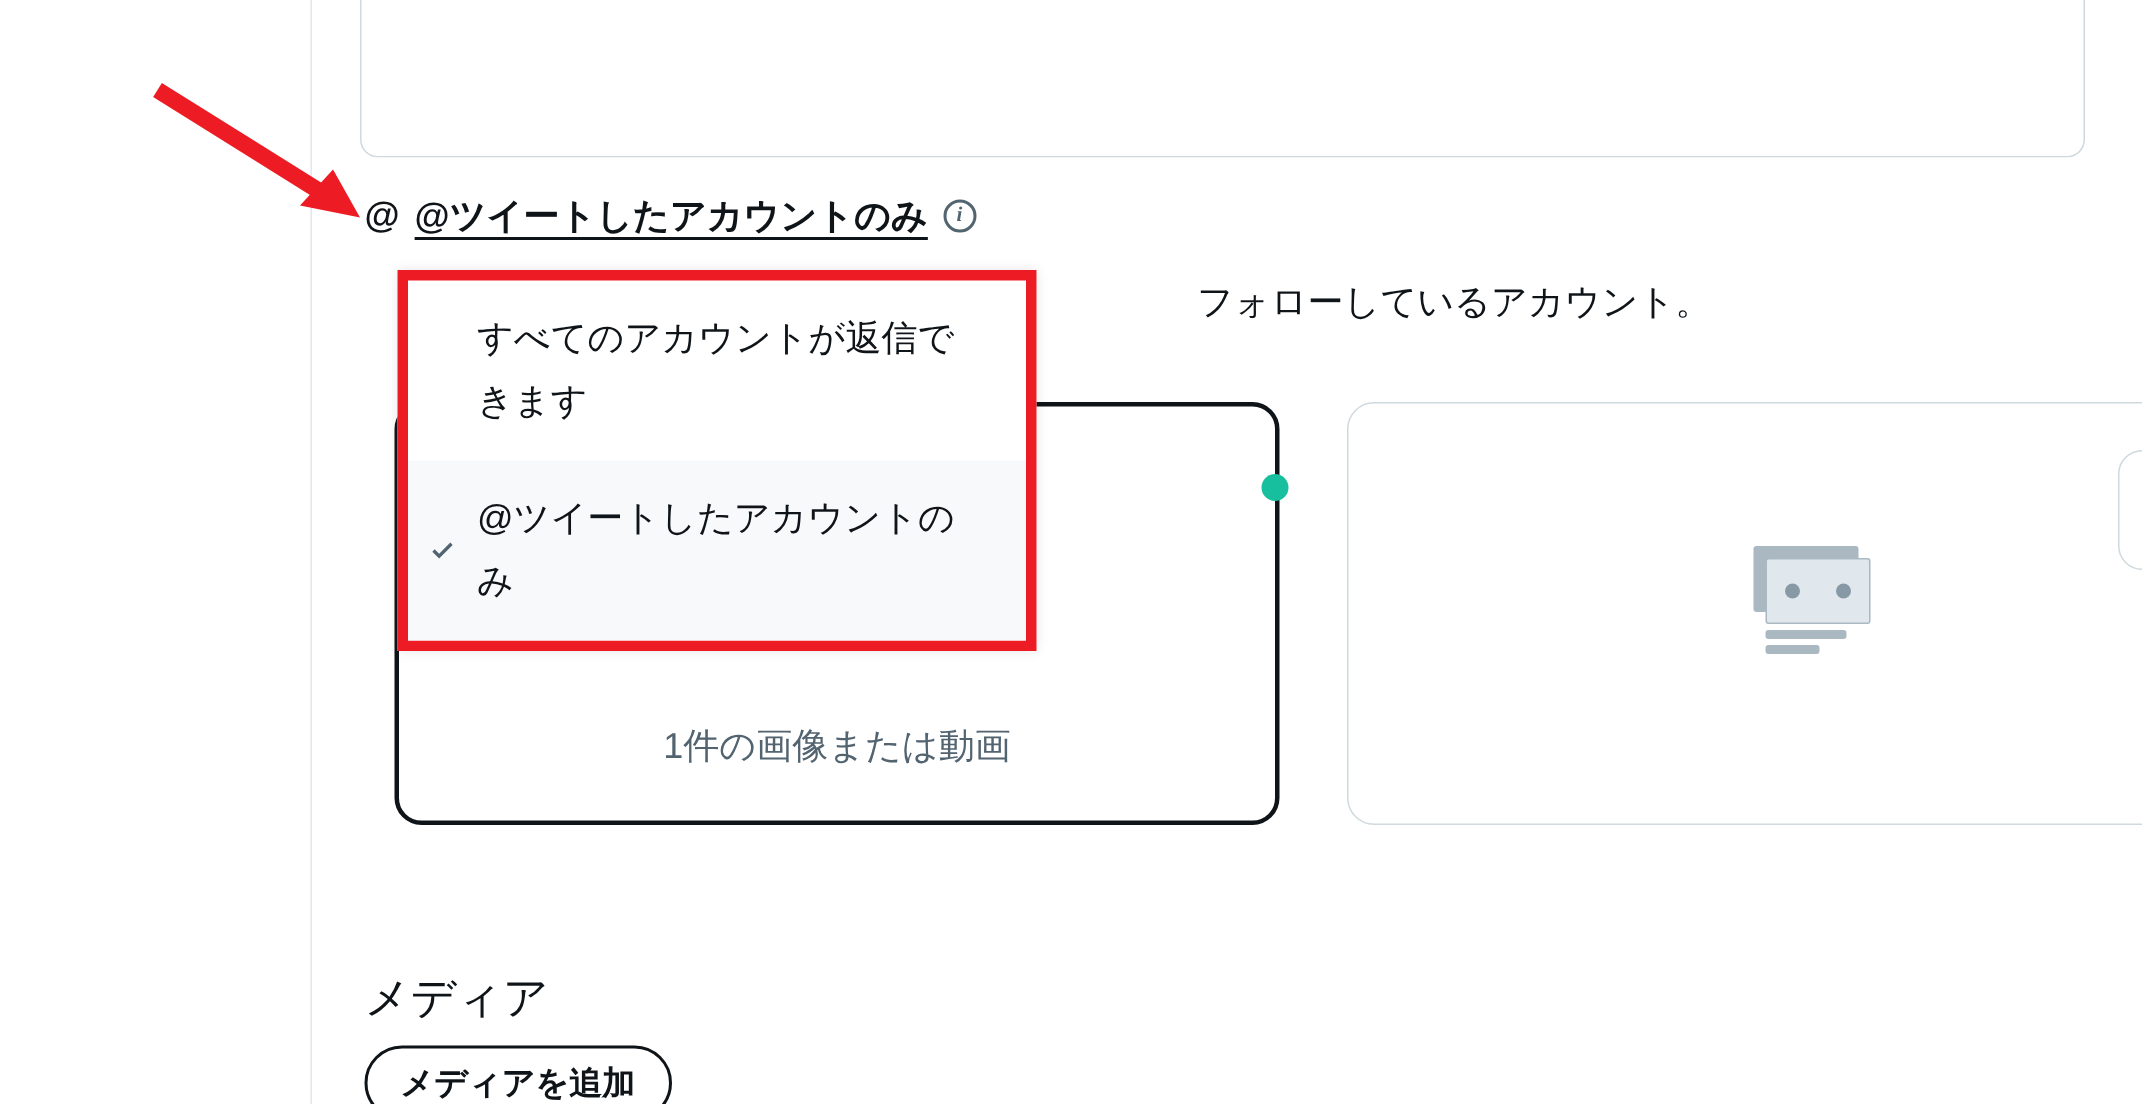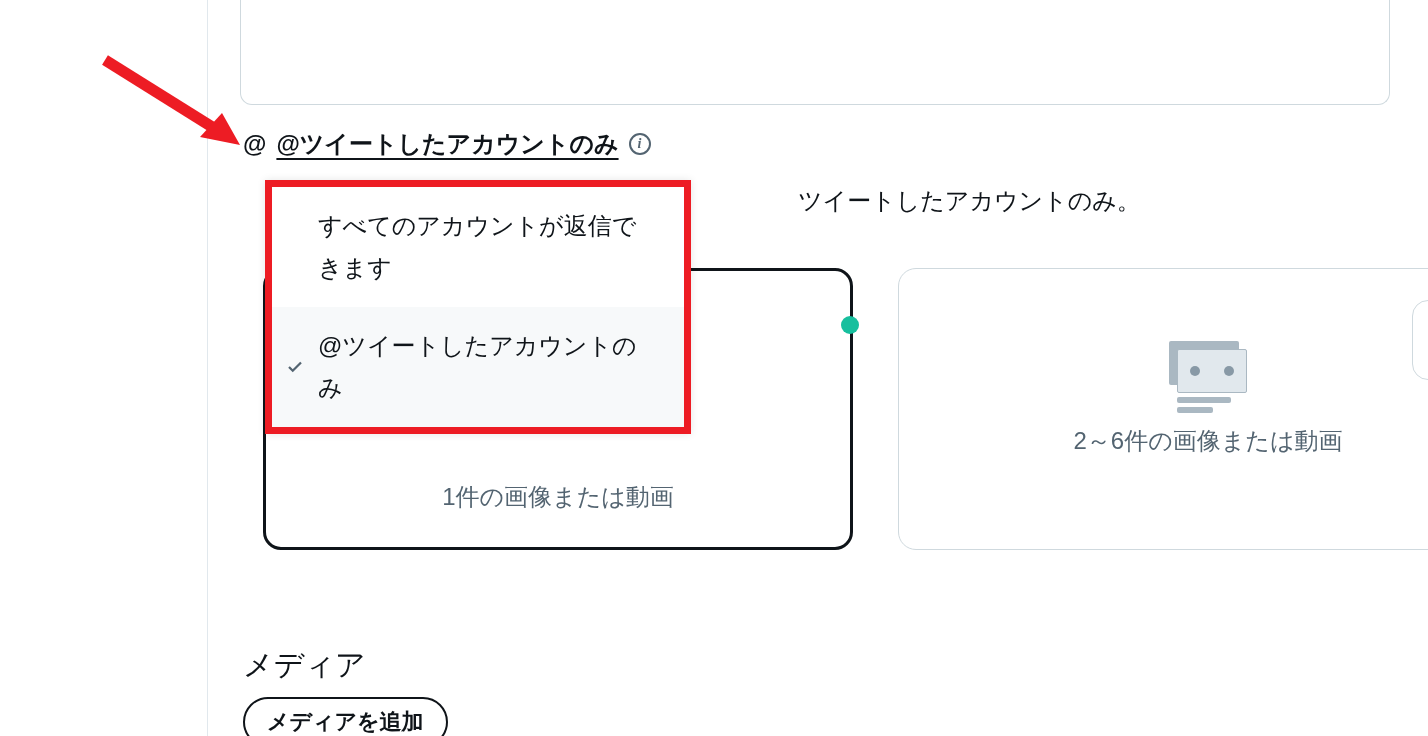--- a/index.html
+++ b/index.html
@@ -255,21 +255,21 @@
   <path d="M 5 5 L 125 80" stroke="#ed1c24" stroke-width="11" fill="none"></path>
   <path d="M 140 90 L 100 82 L 122 58 Z" fill="#ed1c24"></path>
 </svg>
 
 <div class="reply-setting-row">
   <span class="at-icon">@</span>
   <span class="reply-setting-link">@ツイートしたアカウントのみ</span>
   <span class="info-icon">i</span>
 </div>
 
-<div class="warning-text">ツイートしたアカウントのみ。</div>
+<div class="warning-text">フォローしているアカウント。</div>
 
 <div class="dropdown-menu">
   <div class="dropdown-item">
     <span>すべてのアカウントが返信できます</span>
   </div>
   <div class="dropdown-item selected">
     <svg class="check-icon" width="18" height="18" viewBox="0 0 24 24">
         <path fill="none" stroke="#536471" stroke-width="3" d="M4 12 L9 17 L20 6"></path>
       </svg>
     <span>@ツイートしたアカウントのみ</span>
@@ -285,20 +285,19 @@
     <div class="carousel-icon">
       <div class="carousel-card-bg"></div>
       <div class="carousel-card-fg">
         <div class="carousel-dot"></div>
         <div class="carousel-dot"></div>
       </div>
       <div class="carousel-line1"></div>
       <div class="carousel-line2"></div>
     </div>
   </div>
-  <div class="card-subtitle">2～6件の画像または動画</div>
 </div>
 
 <div class="right-edge-circle"></div>
 
 <div class="media-label">メディア</div>
 
 <button class="add-media-btn">メディアを追加</button>
 
 </body></html>

